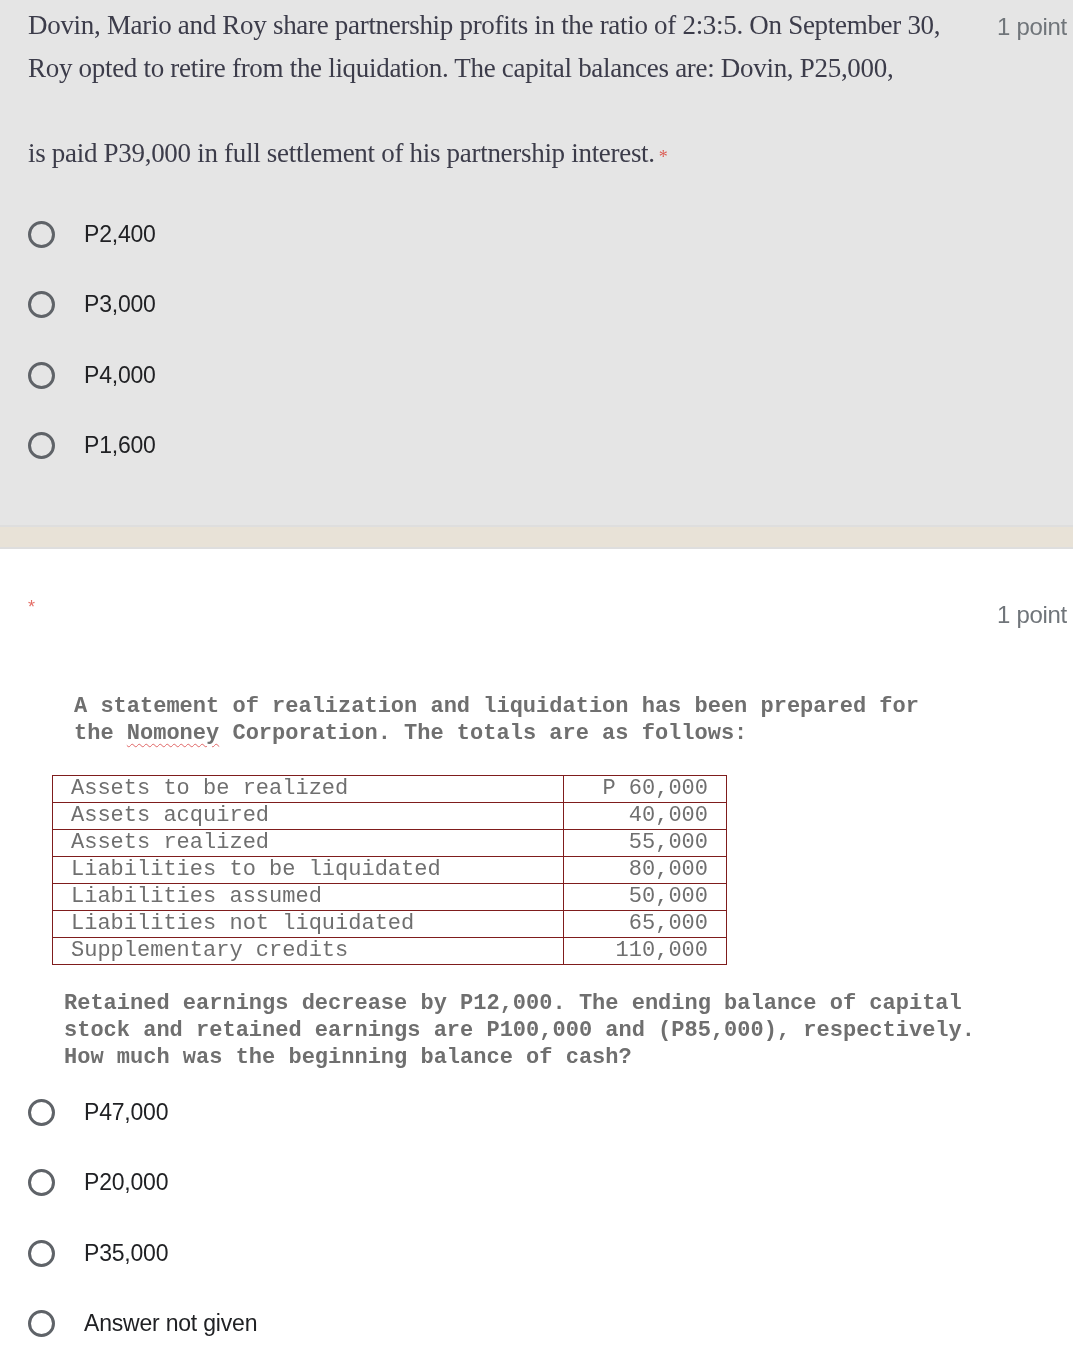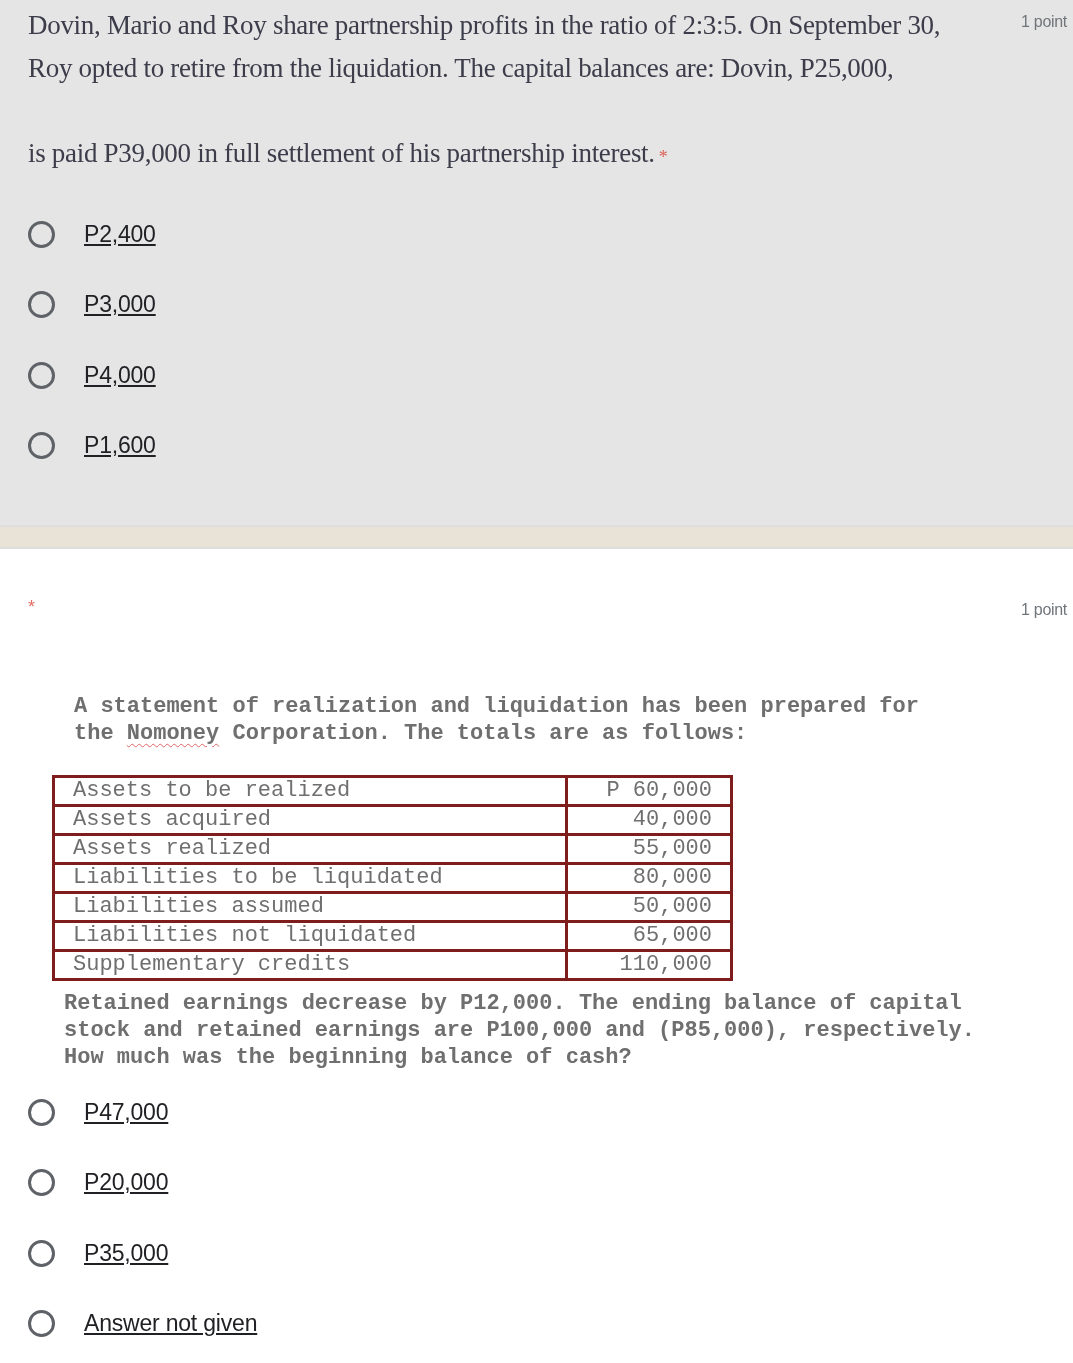--- a/index.html
+++ b/index.html
@@ -42,36 +42,35 @@
       vertical-align: top;
       margin-left: 4px;
       opacity: 0.75;
       position: relative;
       top: 4px;
     }
     .points {
       position: absolute;
       right: 6px;
       font-family: "Liberation Sans", sans-serif;
-      font-size: 16px;
+      font-size: 24px;
       color: #70757a;
       letter-spacing: -0.3px;
     }
     .q1 .points { top: 13px; }
 
     .options {
       position: absolute;
       left: 28px;
     }
     .option {
       display: flex;
       align-items: center;
       height: 70.5px;
       cursor: pointer;
-      text-decoration: underline;
     }
     .radio {
       width: 27px;
       height: 27px;
       border: 3px solid #5f6368;
       border-radius: 50%;
       box-sizing: border-box;
       flex: 0 0 auto;
     }
     .option-label {
@@ -133,21 +132,21 @@
       text-underline-offset: 4px;
     }
 
     .ledger {
       position: absolute;
       left: 52px;
       top: 226px;
       border-collapse: collapse;
     }
     .ledger td {
-      border: 3px solid #7f1d1d;
+      border: 1px solid #7f1d1d;
       padding: 0 18px;
       height: 26px;
       font-family: "Liberation Mono", "DejaVu Sans Mono", monospace;
       color: #6f6f6f;
       font-size: 22px;
       line-height: 26px;
       white-space: pre;
     }
     .ledger td.lbl { width: 474px; }
     .ledger td.amt { width: 126px; text-align: right; }

